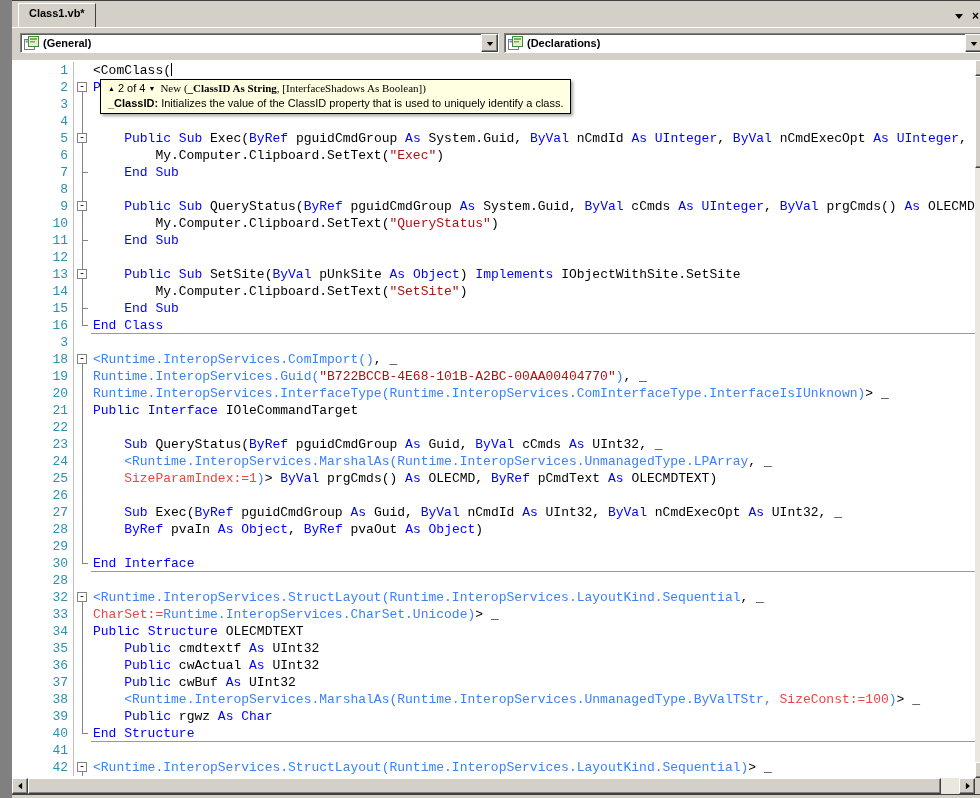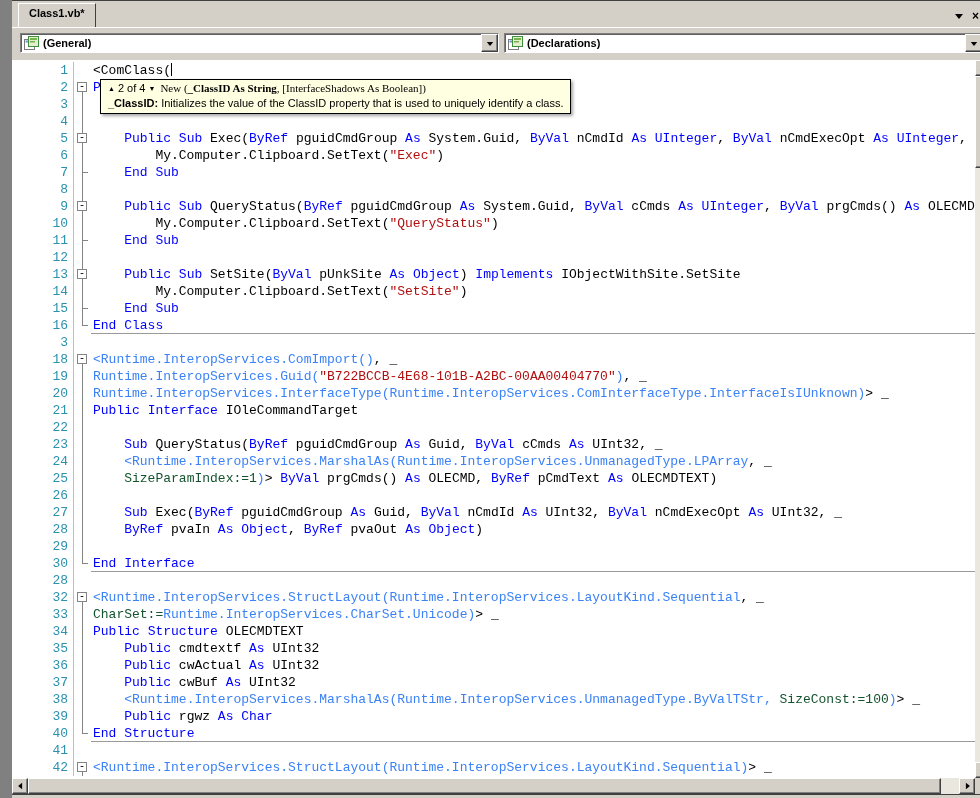--- a/index.html
+++ b/index.html
@@ -44,21 +44,21 @@
   .ol.vline::before,.ol.tee::before,.ol.boxm::before{content:"";position:absolute;left:8px;top:0;bottom:0;width:1px;background:#848484;}
   .ol.tee::after{content:"";position:absolute;left:9px;top:8px;width:5px;height:1px;background:#848484;}
   .ol.end::before{content:"";position:absolute;left:8px;top:0;height:9px;width:1px;background:#848484;}
   .ol.end::after{content:"";position:absolute;left:8px;top:8px;width:6px;height:1px;background:#848484;}
   .ol.box::before{content:"";position:absolute;left:8px;top:13px;bottom:0;width:1px;background:#848484;}
   .ol.box::after,.ol.boxm::after{content:"-";position:absolute;left:3px;top:3px;width:10px;height:10px;
        border:1px solid #848484;background:#fff;color:#000;box-sizing:border-box;
        font:10px/8px "Liberation Mono",monospace;text-align:center;}
 
   
-  .k{color:#0000ff}.p{color:#000000}.s{color:#b21010}.a{color:#3b82f6}.r{color:#14532d}
+  .k{color:#0000ff}.p{color:#000000}.s{color:#b21010}.a{color:#3b82f6}.r{color:#ef4444}
   .caret{display:inline-block;width:1px;height:13px;background:#000;vertical-align:-2px;}
   .sep .code::after{content:"";position:absolute;left:0;right:0;bottom:0;height:1px;background:#9a9a9a;}
 
   
   .tooltip{position:absolute;left:88px;top:19px;z-index:10;background:#ffffe1;border:1px solid #000;
            padding:1px 6px 2px 7px;font-size:11px;line-height:15px;color:#000;white-space:nowrap;
            box-shadow:2px 2px 3px rgba(0,0,0,.35);}
   .tt-row1{display:flex;align-items:center;gap:3px;}
   .tt-arrow{font-size:7px;line-height:8px;cursor:default;}
   .tt-sig{margin-left:2px;font-family:Liberation Serif, serif;}

